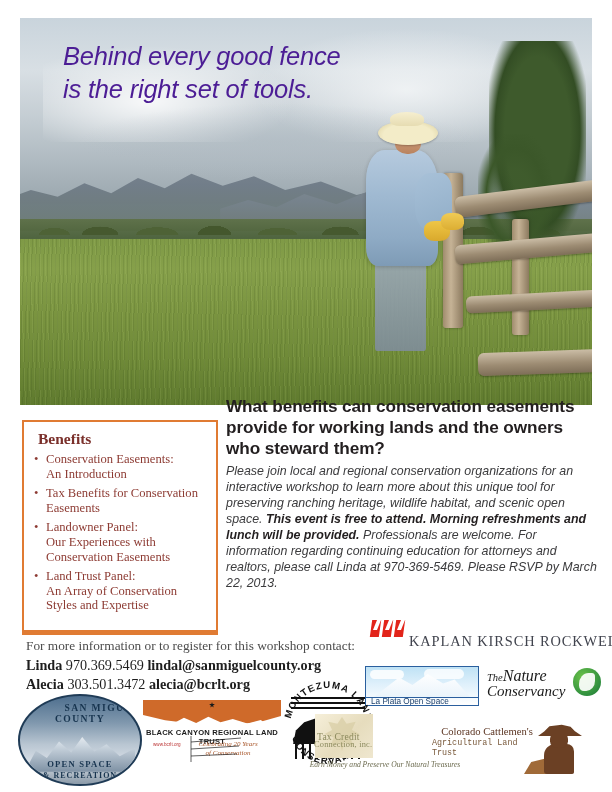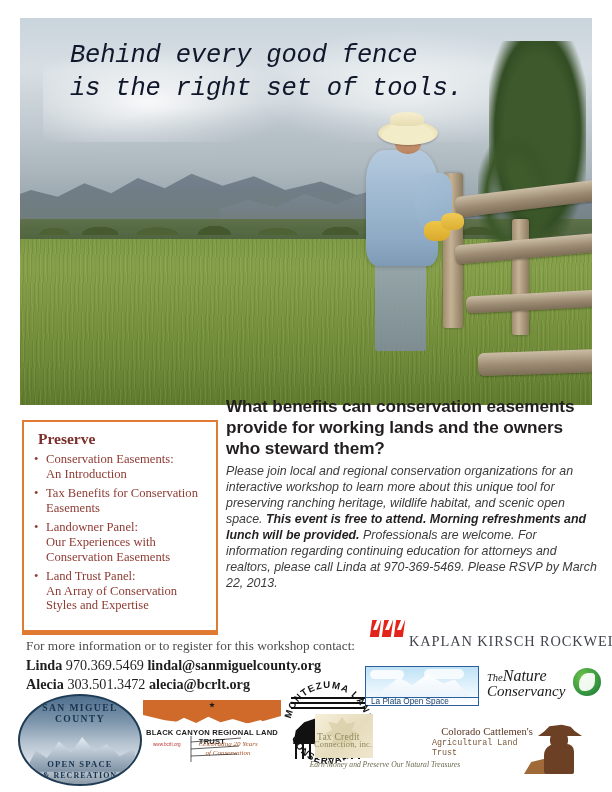--- a/index.html
+++ b/index.html
@@ -191,21 +191,21 @@
     background:radial-gradient(circle at 35% 32%,#6cc24a,#2f8f3e 70%,#1f6b2c 100%);}
   .tnc .globe::after{content:"";position:absolute;left:6px;top:5px;width:16px;height:18px;
     background:#fff;border-radius:60% 20% 55% 30%;opacity:.92;}
 
   .smc{position:absolute;left:18px;top:694px;width:120px;height:88px;border-radius:50%;
     background:linear-gradient(180deg,#4e6f8e 0%,#7f97ad 30%,#b9c6d2 55%,#d7dee6 75%,#8b9aa8 100%);
     border:2px solid #1f3b56;overflow:hidden;}
   .smc .sm-mt{position:absolute;left:4%;bottom:14%;width:92%;height:52%;
     background:linear-gradient(180deg,#ffffff 0%,#cfd9e2 40%,#7e91a4 100%);
     clip-path:polygon(0% 100%,10% 54%,20% 70%,31% 34%,42% 58%,52% 24%,63% 56%,74% 40%,86% 66%,100% 48%,100% 100%);}
-  .smc .sm-t{position:absolute;left:0;top:6px;width:100%;text-align:center;
+  .smc .sm-t{position:absolute;left:0;top:6px;width:100%;text-align:right;
     font-family:"Liberation Serif", serif;font-size:9.6px;font-weight:bold;color:#17344f;letter-spacing:1.4px;}
   .smc .sm-t2{position:absolute;left:0;top:17px;width:100%;text-align:center;
     font-family:"Liberation Serif", serif;font-size:9.6px;font-weight:bold;color:#17344f;letter-spacing:1.4px;}
   .smc .sm-b{position:absolute;left:0;bottom:15px;width:100%;text-align:center;
     font-family:"Liberation Serif", serif;font-size:8.6px;font-weight:bold;color:#17344f;letter-spacing:1.2px;}
   .smc .sm-b2{position:absolute;left:0;bottom:4px;width:100%;text-align:center;
     font-family:"Liberation Serif", serif;font-size:8px;font-weight:bold;color:#17344f;letter-spacing:1px;}
 
   .bcrlt{position:absolute;left:143px;top:700px;width:138px;height:70px;}
   .bcrlt .bar{position:absolute;left:0;top:0;width:138px;height:26px;background:#cf6a2a;
@@ -285,30 +285,30 @@
 
     <div class="r-legs"></div>
     <div class="r-body"></div>
     <div class="r-arm"></div>
     <div class="r-head"></div>
     <div class="r-hat"></div>
     <div class="r-hatcrown"></div>
     <div class="r-glove"></div>
     <div class="r-glove2"></div>
 
-    <div style="position:absolute;left:50px;top:22px;font-family:Liberation Mono, monospace;font-style:italic;
-                font-size:25.5px;line-height:1.28;color:#0f172a;letter-spacing:-.2px;">
+    <div style="position:absolute;left:43px;top:22px;font-family:Liberation Sans, sans-serif;font-style:italic;
+                font-size:25.5px;line-height:1.28;color:#4c1d95;letter-spacing:-.2px;">
       <div>Behind every good fence</div>
       <div>is the right set of tools.</div>
     </div>
   </div>
 
 
   <div class="seminars">
-    <div class="sem-title">Preserve</div>
+    <div class="sem-title">Benefits</div>
     <ul class="sem-list" id="seminars-list">
         <li><span class="dot">•</span><span style="white-space: pre-line;">Conservation Easements:
 An Introduction</span></li>
         <li><span class="dot">•</span><span style="white-space: pre-line;">Tax Benefits for Conservation Easements</span></li>
         <li><span class="dot">•</span><span style="white-space: pre-line;">Landowner Panel:
 Our Experiences with Conservation Easements</span></li>
         <li><span class="dot">•</span><span style="white-space: pre-line;"> Land Trust Panel:
 An Array of Conservation Styles and Expertise</span></li>
       </ul>
   </div>

